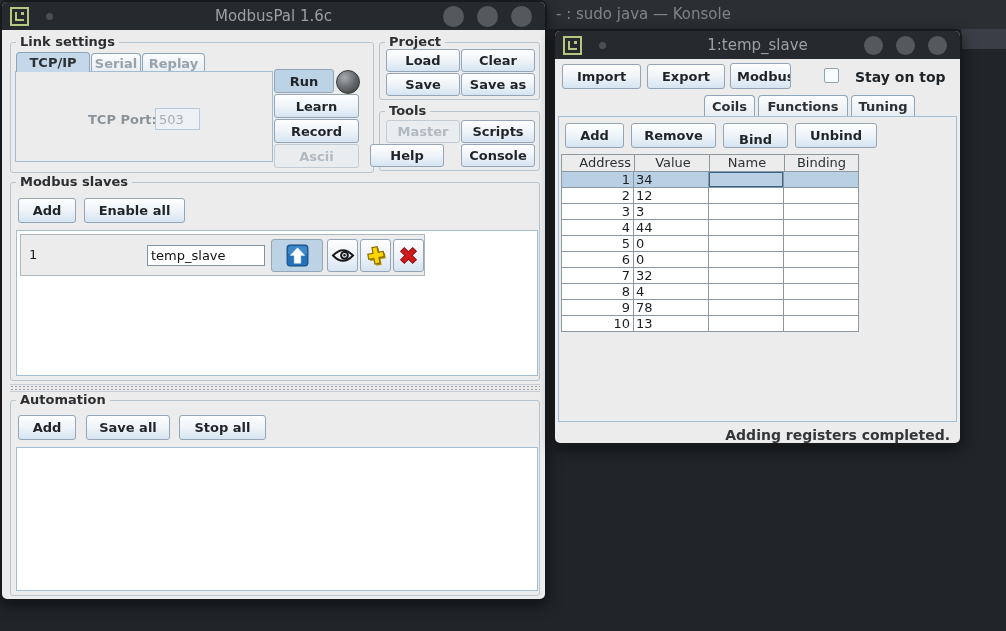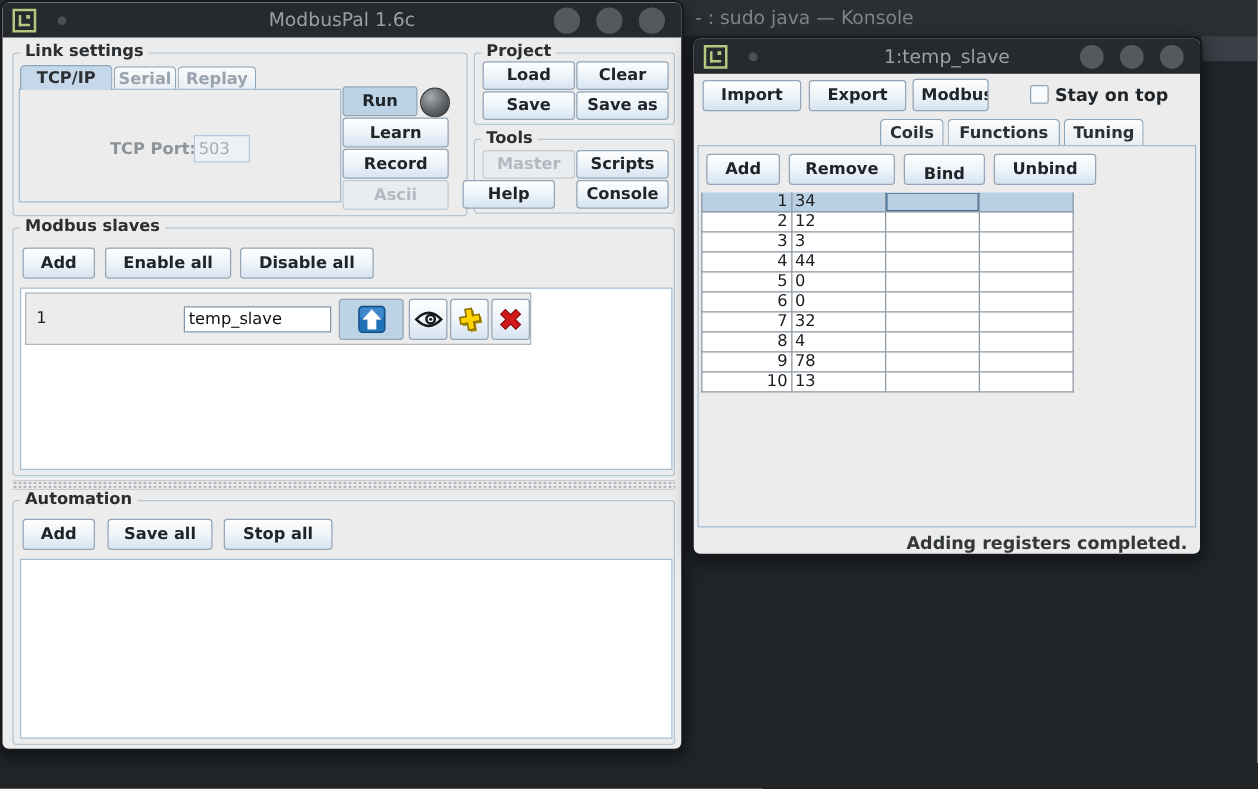--- a/index.html
+++ b/index.html
@@ -174,23 +174,20 @@
 
   <div class="group" style="left:8px;top:180px;width:530px;height:199px;">
     <div class="gtitle">Modbus slaves</div>
   </div>
   <div class="btn" style="left:16px;top:196px;width:58px;height:25px;">
     <span>Add</span>
   </div>
   <div class="btn" style="left:82px;top:196px;width:101px;height:25px;">
     <span>Enable all</span>
   </div>
-  <div class="btn" style="left:190px;top:196px;width:107px;height:25px;">
-    <span>Disable all</span>
-  </div>
   <div class="listbox" style="left:14px;top:228px;width:522px;height:146px;">
     <div class="slave-row" style="left:3px;top:3px;width:405px;height:42px;">
       <div class="slave-id">1</div>
       <input class="tfield abs" style="left: 126px; top: 10px; width: 118px; height: 21px;" value="temp_slave">
       <div class="icon-btn toggled" style="left:250px;width:52px;">
         <svg width="25" height="25" viewBox="0 0 24 24">
           <rect x="2" y="2" width="20" height="20" rx="3" fill="#2272b9" stroke="#14497c"></rect>
           <rect x="3" y="3" width="18" height="8" rx="2" fill="#4b93d2" opacity="0.7"></rect>
           <path d="M12 4.5 L19 12 H15.2 V19.5 H8.8 V12 H5 Z" fill="#ffffff" stroke="#d8e8f5" stroke-width="0.5"></path>
         </svg>
@@ -252,21 +249,21 @@
     <span>Import</span>
   </div>
   <div class="btn" style="left:92px;top:33px;width:78px;height:25px;">
     <span>Export</span>
   </div>
   <div class="combo" style="left:175px;top:32px;width:61px;height:26px;">
     <div class="combo-text">Modbus</div>
 
   </div>
   <div class="checkbox" style="left:269px;top:37px;"></div>
-  <div class="cblabel" style="left:289px;top:38px;">Stay on top</div>
+  <div class="cblabel" style="left:300px;top:38px;">Stay on top</div>
 
   <div class="tab" style="left:149px;top:64px;width:51px;height:22px;">
     <span>Coils</span>
   </div>
   <div class="tab" style="left:203px;top:64px;width:90px;height:22px;">
     <span>Functions</span>
   </div>
   <div class="tab" style="left:296px;top:64px;width:64px;height:22px;">
     <span>Tuning</span>
   </div>
@@ -279,20 +276,26 @@
     <span>Remove</span>
   </div>
   <div class="btn" style="left:168px;top:92px;width:65px;height:25px;z-index:4;align-items:flex-end;">
     <span>Bind</span>
   </div>
   <div class="btn" style="left:240px;top:92px;width:82px;height:25px;z-index:4;">
     <span>Unbind</span>
   </div>
 
   <div class="table" style="left:6px;top:123px;z-index:4;">
+    <div class="thead">
+      <div class="hcell c0">Address</div>
+      <div class="hcell c1">Value</div>
+      <div class="hcell c2">Name</div>
+      <div class="hcell c3">Binding</div>
+    </div>
     <div id="registers-table-body">
         <div class="trow selected">
           <div class="tcell c0 first">1</div>
           <div class="tcell c1">34</div>
           <div class="tcell c2 focuscell"></div>
           <div class="tcell c3"></div>
         </div>
         <div class="trow">
           <div class="tcell c0 first">2</div>
           <div class="tcell c1">12</div>

